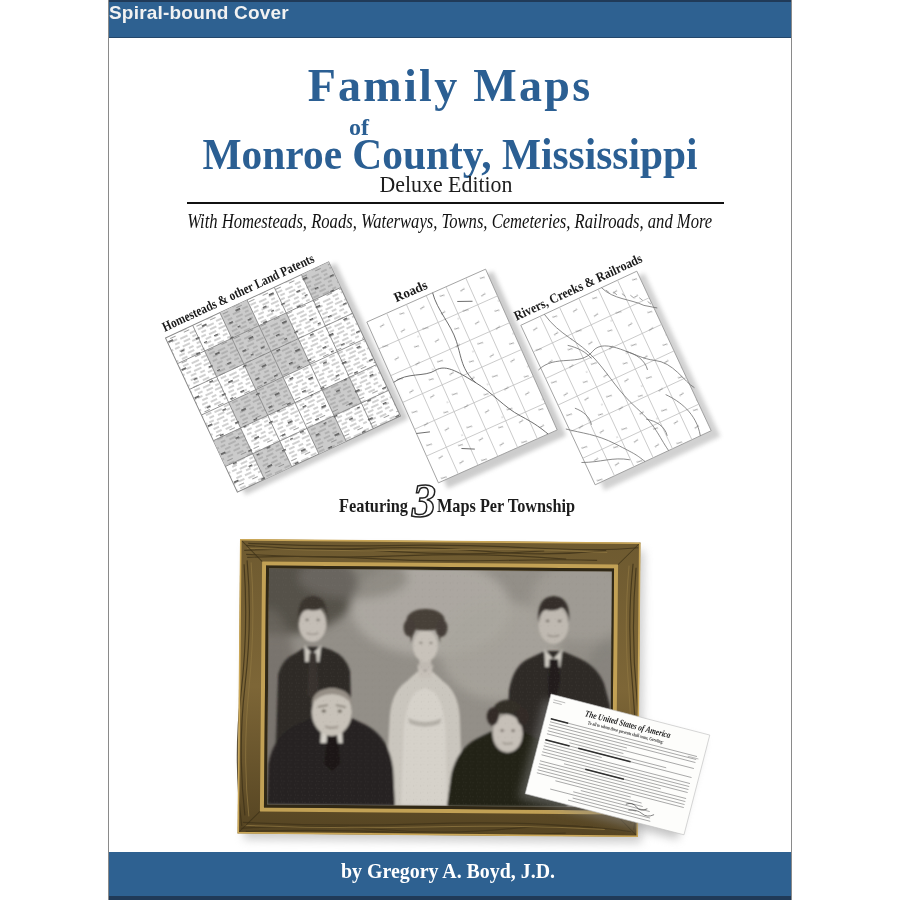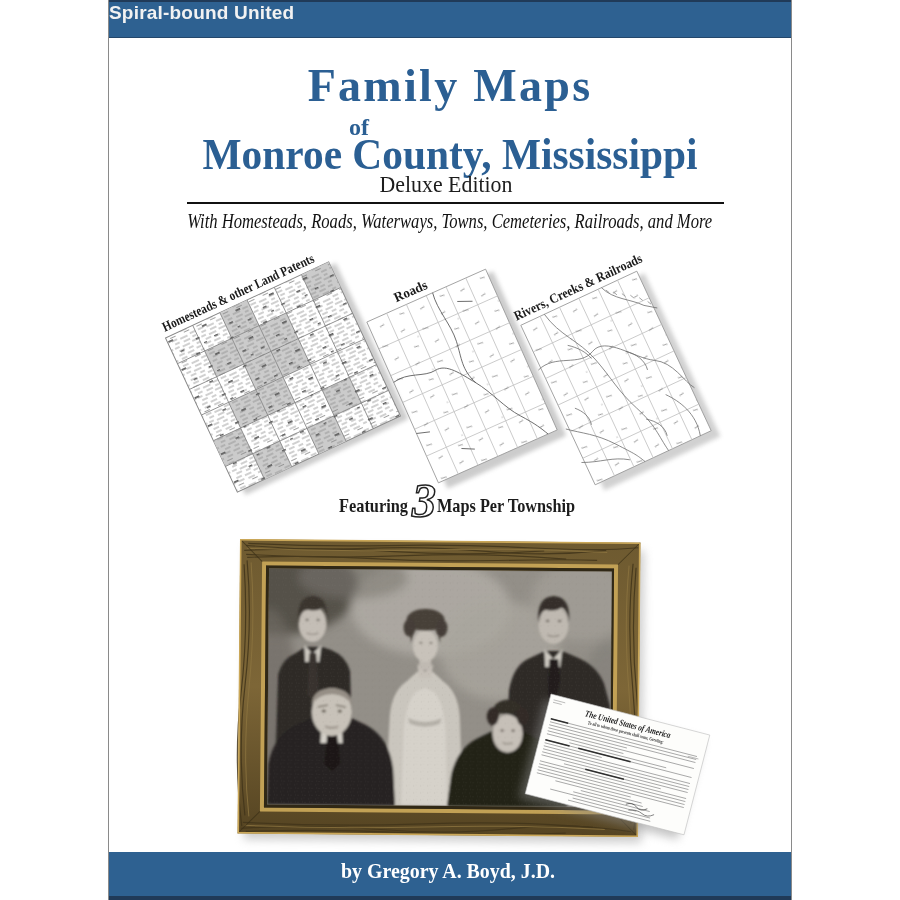--- a/index.html
+++ b/index.html
@@ -9,21 +9,21 @@
 </head>
 <body>
 <div id="page">
 
   <div class="abs" style="left:108px;top:0;width:1px;height:900px;background:#8a8a8a;z-index:5;"></div>
 
   <div class="abs" style="left:791px;top:0;width:1px;height:900px;background:#8a8a8a;z-index:5;"></div>
 
   <div class="abs" style="left:108px;top:0;width:684px;height:38px;background:#2e6191;border-top:2px solid #203a58;border-bottom:1.5px solid #24476b;box-sizing:border-box;"></div>
 
-  <div class="abs" style="left:109px;top:2px;font-family:'Liberation Sans',sans-serif;font-size:19px;font-weight:bold;color:#f2f2f2;letter-spacing:0.2px;">Spiral-bound United</div>
+  <div class="abs" style="left:109px;top:2px;font-family:'Liberation Sans',sans-serif;font-size:19px;font-weight:bold;color:#f2f2f2;letter-spacing:0.2px;">Spiral-bound Cover</div>
 
   <div class="abs" style="left:0;top:59px;width:900px;text-align:center;font-weight:bold;font-size:46px;letter-spacing:2.3px;color:#2b5f93;">Family Maps</div>
 
   <div class="abs" style="left:0;top:114px;width:718px;text-align:center;font-weight:bold;font-size:24px;color:#2b5f93;">of</div>
 
   <div class="abs" style="left:0;top:128px;width:900px;text-align:center;font-weight:bold;font-size:45px;color:#2b5f93;transform:scaleX(0.92);transform-origin:450px 0;">Monroe County, Mississippi</div>
 
   <div class="abs" style="left:-4px;top:172px;width:900px;text-align:center;font-size:23px;color:#1d1d1d;transform:scaleX(0.95);transform-origin:450px 0;">Deluxe Edition</div>
 
   <div class="abs" style="left:187px;top:202px;width:537px;height:2px;background:#111;"></div>

